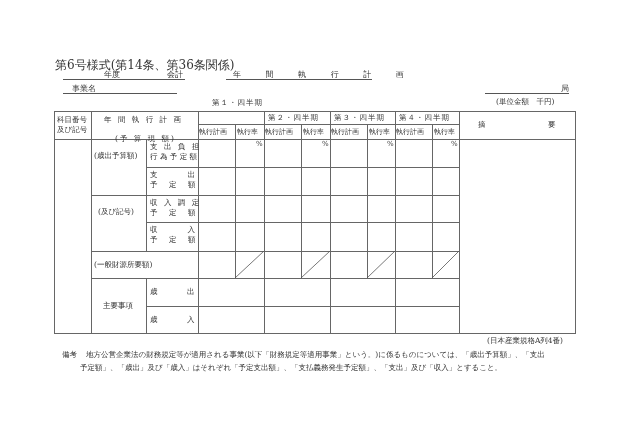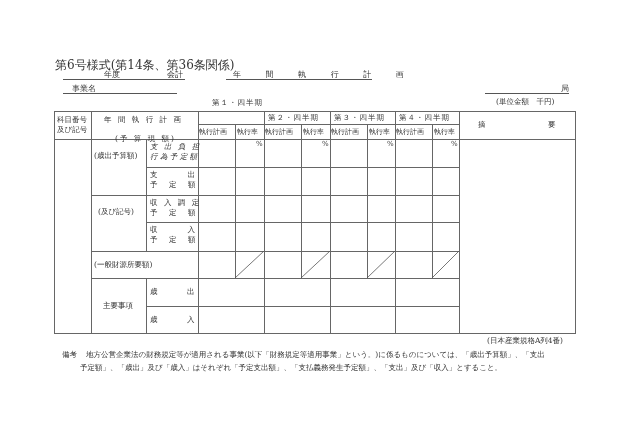--- a/index.html
+++ b/index.html
@@ -85,21 +85,21 @@
 
 <div class="cell-text" style="left:478px;top:120px;">摘</div>
 <div class="cell-text" style="left:548px;top:120px;">要</div>
 
 <div class="pct" style="left:256px;top:140px;">%</div>
 <div class="pct" style="left:322px;top:140px;">%</div>
 <div class="pct" style="left:387px;top:140px;">%</div>
 <div class="pct" style="left:451px;top:140px;">%</div>
 
 <div class="cell-text" style="left:94px;top:151px;">(歳出予算額)</div>
-<div class="cell-text" style="left:150px;top:142px;width:44px;font-style:italic;">
+<div class="cell-text" style="left:150px;top:142px;width:44px;">
   <div class="spread" style="letter-spacing:2px;">支 出 負 担</div>
   <div style="letter-spacing:0px;">行 為 予 定 額</div>
 </div>
 <div class="cell-text" style="left:150px;top:170px;width:44px;">
   <div style="letter-spacing:5px;">支　　出</div>
   <div style="letter-spacing:2px;">予　定　額</div>
 </div>
 <div class="cell-text" style="left:98px;top:207px;">(及び記号)</div>
 <div class="cell-text" style="left:150px;top:198px;width:44px;">
   <div style="letter-spacing:2px;">収 入 調 定</div>

